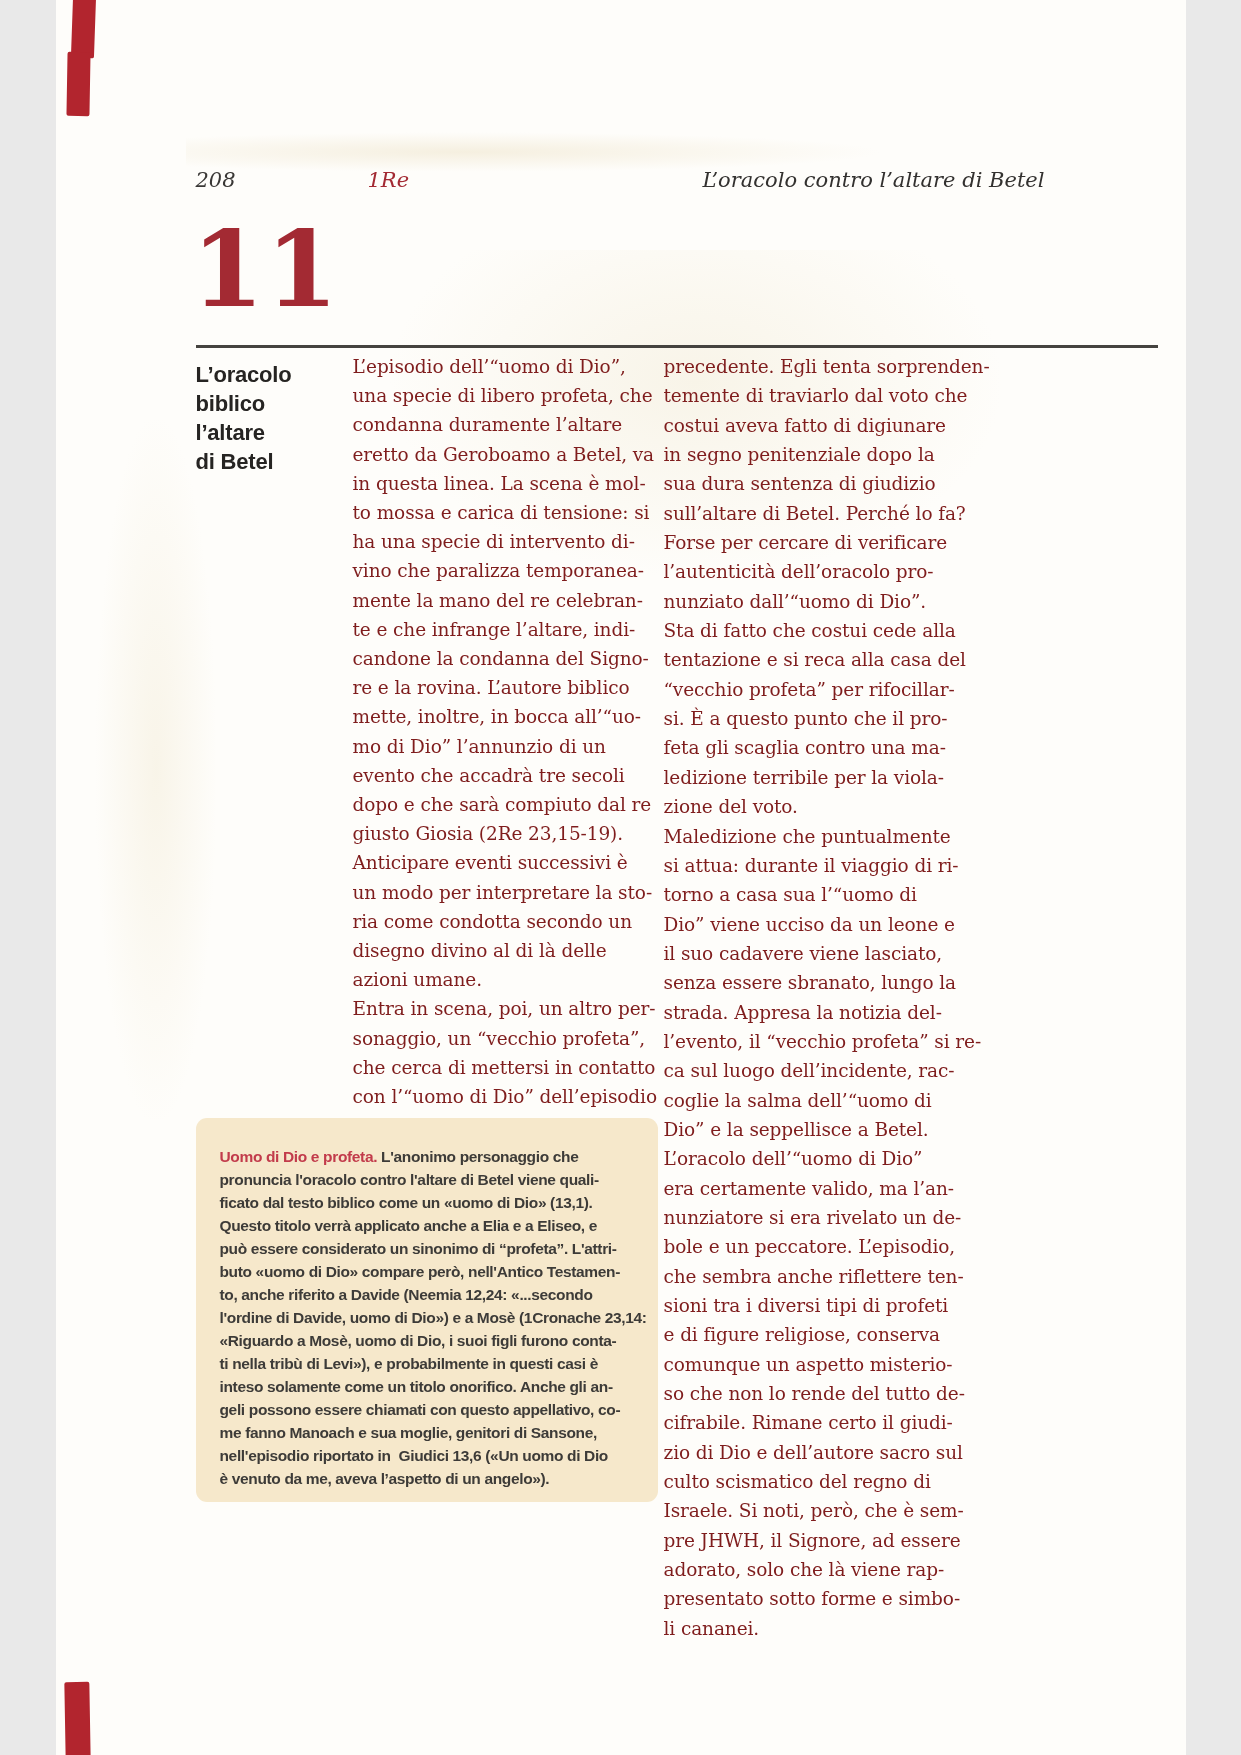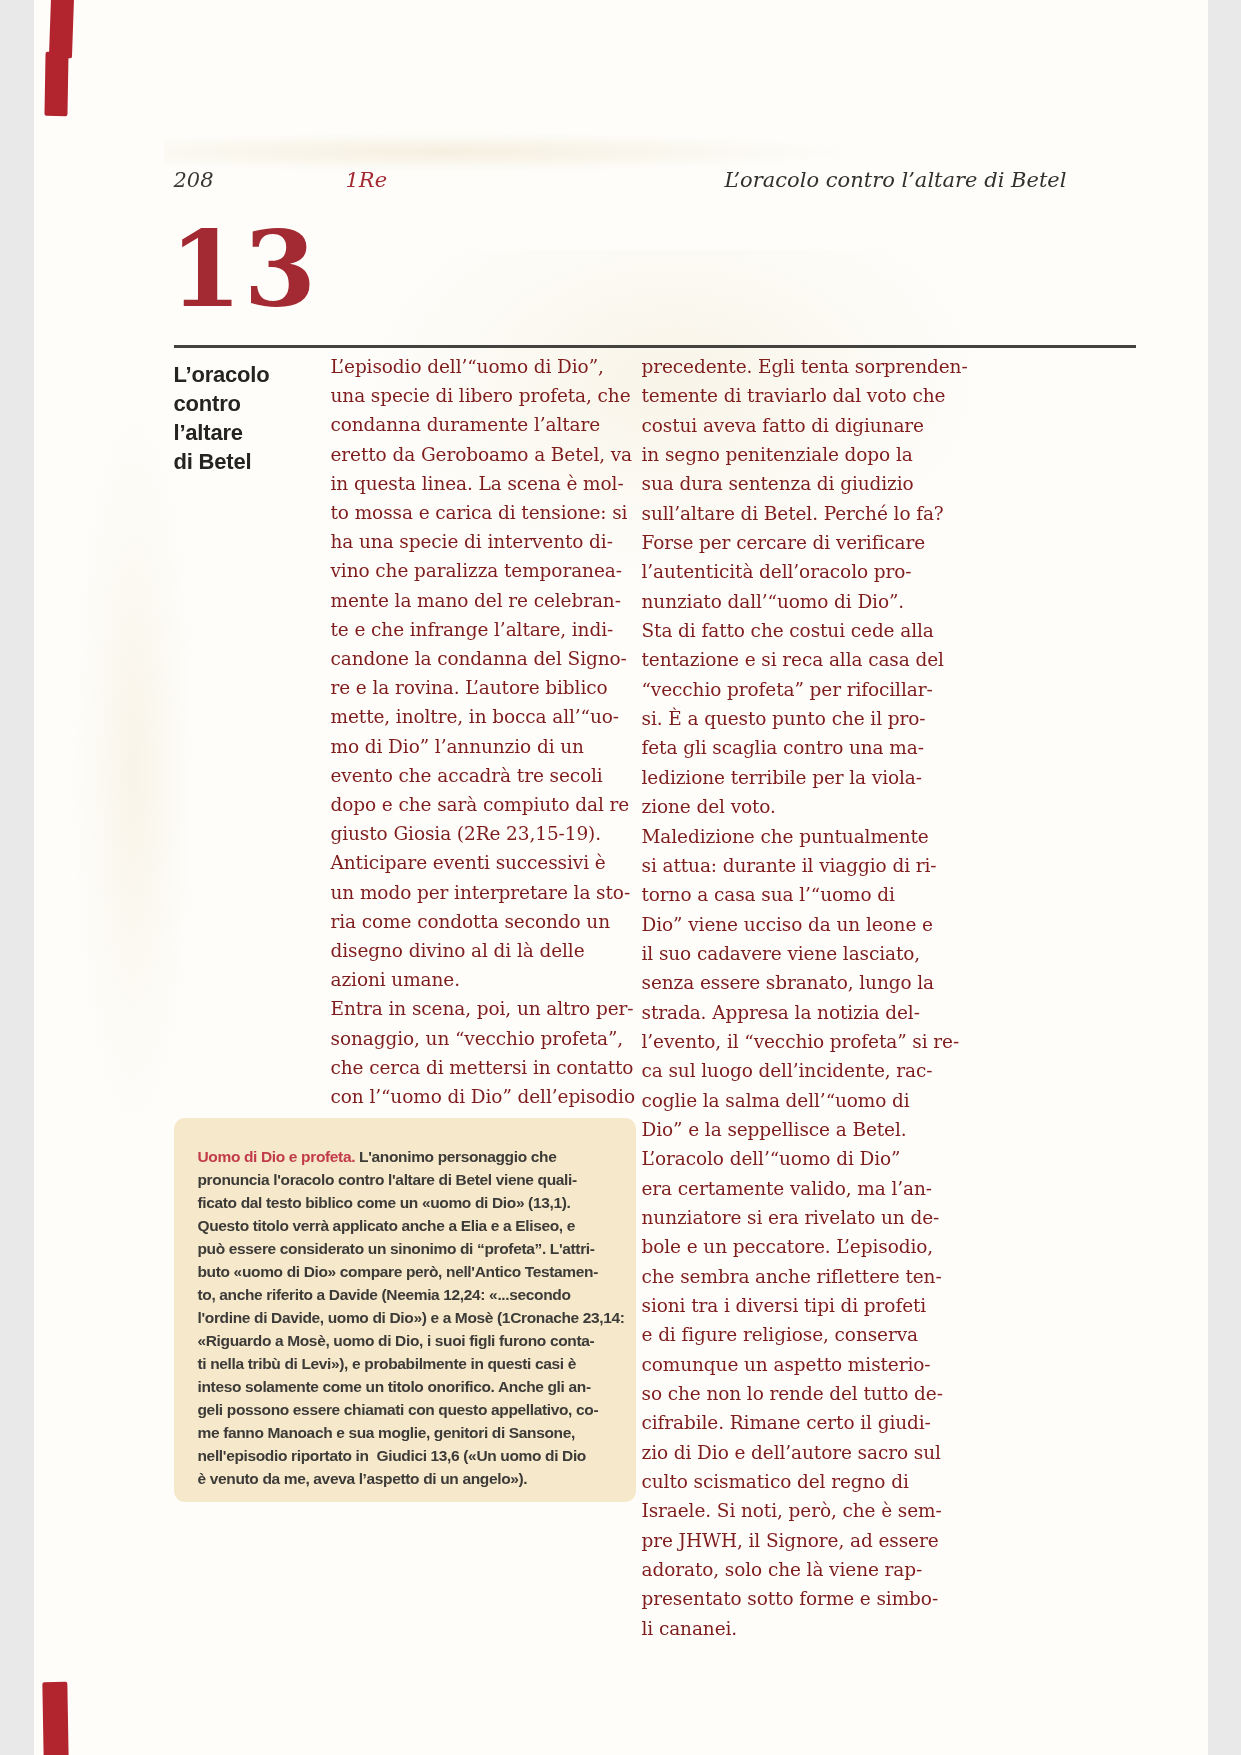--- a/index.html
+++ b/index.html
@@ -1,21 +1,20 @@
 <!DOCTYPE html>
 <html style="--page-bg: #fefdfa; --accent-red: #a32a33; --box-title-red: #c23b4b; --box-bg: #f6e8cb; --scan-red: #b2252e;"><head>
 <meta charset="utf-8">
 <style>
   html,body{margin:0;padding:0;background:#e9e9e9;}
   .page{
     position:relative;width:1130px;height:1755px;margin:0 auto;
     background:var(--page-bg,#fefdfa);
     font-family:"DejaVu Serif", serif;
     overflow:hidden;
-    padding-left:44px;
   }
   
   .smudge{position:absolute;pointer-events:none;}
   .smudge.s1{left:130px;top:132px;width:700px;height:40px;
     background:radial-gradient(ellipse at 40% 50%, rgba(238,228,202,.55), rgba(238,228,202,0) 70%);}
   .smudge.s2{left:330px;top:250px;width:620px;height:330px;
     background:radial-gradient(ellipse at 50% 40%, rgba(241,233,210,.45), rgba(241,233,210,0) 70%);}
   .smudge.s3{left:40px;top:420px;width:120px;height:700px;
     background:radial-gradient(ellipse at 50% 50%, rgba(240,231,206,.4), rgba(240,231,206,0) 72%);}
   .red-strip{position:absolute;background:var(--scan-red,#b2252e);border-radius:2px;}
@@ -73,25 +72,25 @@
   <div class="smudge s3"></div>
 
   <div class="red-strip t1"></div>
   <div class="red-strip t2"></div>
   <div class="red-strip b1"></div>
 
   <div class="hdr pagenum">208</div>
   <div class="hdr bookref">1Re</div>
   <div class="hdr runtitle">L’oracolo contro l’altare di Betel</div>
 
-  <div class="chapter-num">13</div>
+  <div class="chapter-num">11</div>
   <div class="rule"></div>
 
   <div class="side-title">L’oracolo
-contro
+biblico
 l’altare
 di Betel</div>
 
   <div class="col c1">L’episodio dell’“uomo di Dio”,
 una specie di libero profeta, che
 condanna duramente l’altare
 eretto da Geroboamo a Betel, va
 in questa linea. La scena è mol-
 to mossa e carica di tensione: si
 ha una specie di intervento di-

